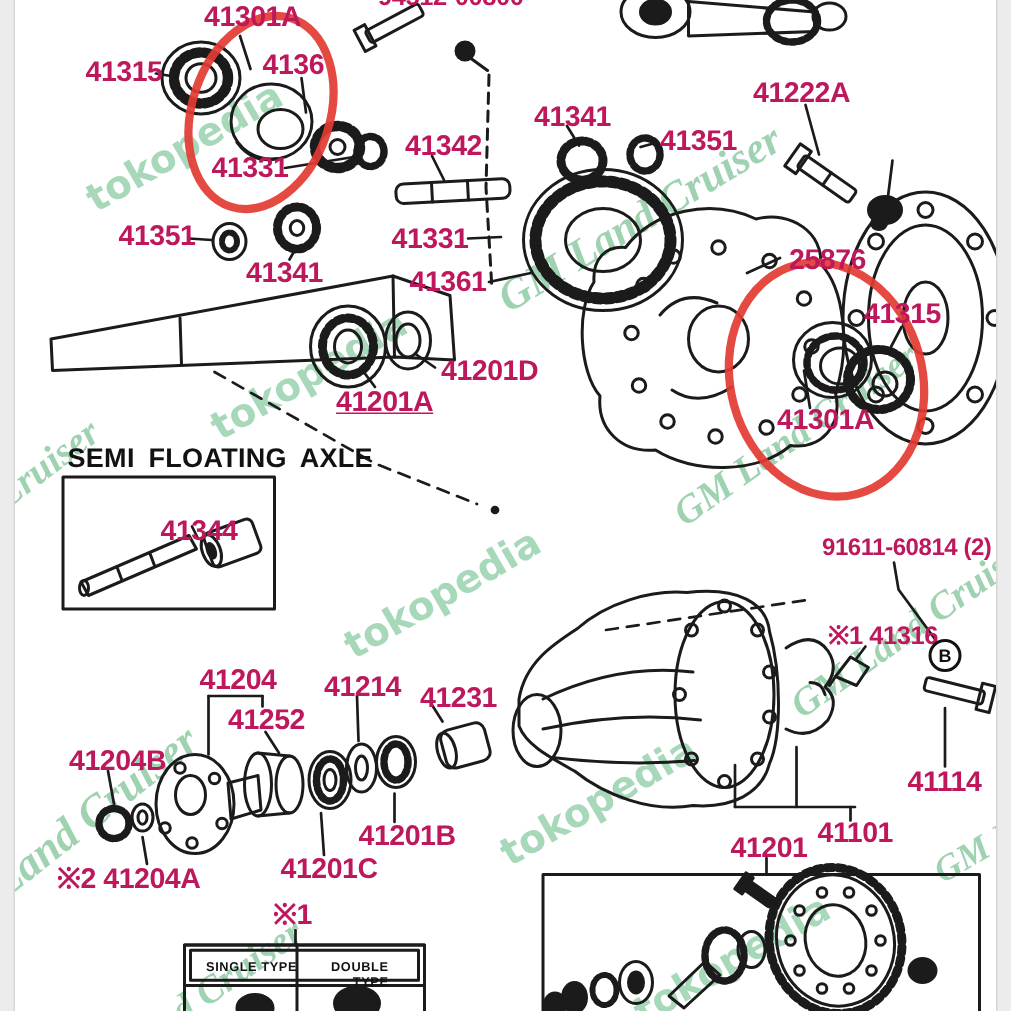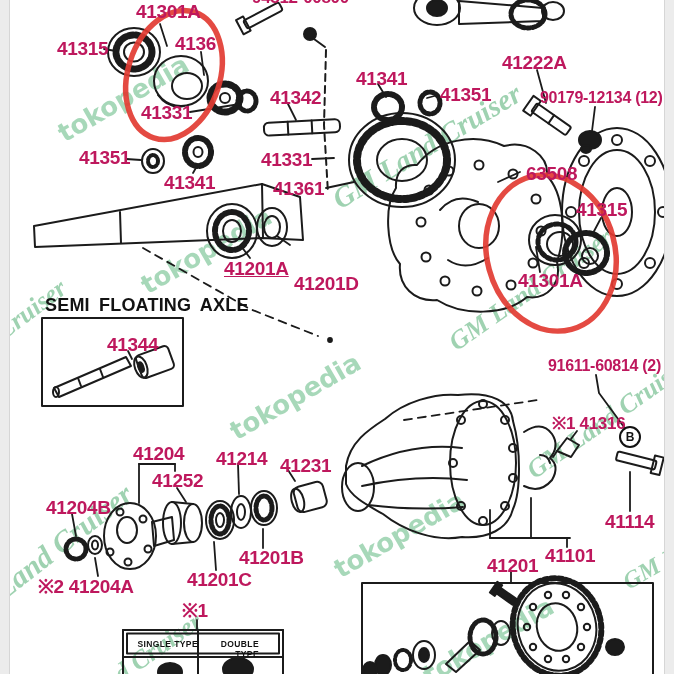--- a/index.html
+++ b/index.html
@@ -354,29 +354,28 @@
   <div class="lbl" style="left:141px;top:103px;">41331</div>
   <div class="lbl" style="left:79px;top:148px;">41351</div>
   <div class="lbl" style="left:164px;top:173px;">41341</div>
   <div class="lbl xs" style="left:252px;top:-11px;">94512-00800</div>
   <div class="lbl" style="left:270px;top:88px;">41342</div>
   <div class="lbl" style="left:356px;top:69px;">41341</div>
   <div class="lbl" style="left:261px;top:150px;">41331</div>
   <div class="lbl" style="left:273px;top:179px;">41361</div>
   <div class="lbl" style="left:440px;top:85px;">41351</div>
   <div class="lbl" style="left:502px;top:53px;">41222A</div>
-  <div class="lbl sm" style="left:540px;top:90px;">90179-12134 (12)</div>
-  <div class="lbl" style="left:526px;top:164px;">63508</div>
+  <div class="lbl" style="left:526px;top:164px;">25876</div>
   <div class="lbl" style="left:576px;top:200px;">41315</div>
   <div class="lbl" style="left:518px;top:271px;">41301A</div>
-  <div class="lbl" style="left:294px;top:238px;margin-top:36px;">41201D</div>
+  <div class="lbl" style="left:294px;top:238px;">41201D</div>
   <div class="lbl" style="left:224px;top:259px;text-decoration:underline;">41201A</div>
 
   <div class="heading" style="left:45px;top:295px;">SEMI FLOATING AXLE</div>
-  <div class="lbl" style="left:107px;top:335px;">41344</div>
+  <div class="lbl" style="left:107px;top:345px;">41344</div>
 
   <div class="lbl" style="left:133px;top:444px;">41204</div>
   <div class="lbl" style="left:152px;top:471px;">41252</div>
   <div class="lbl" style="left:216px;top:449px;">41214</div>
   <div class="lbl" style="left:280px;top:456px;">41231</div>
   <div class="lbl" style="left:46px;top:498px;">41204B</div>
   <div class="lbl" style="left:239px;top:548px;">41201B</div>
   <div class="lbl" style="left:187px;top:570px;">41201C</div>
   <div class="lbl" style="left:38px;top:577px;">※2 41204A</div>
 

